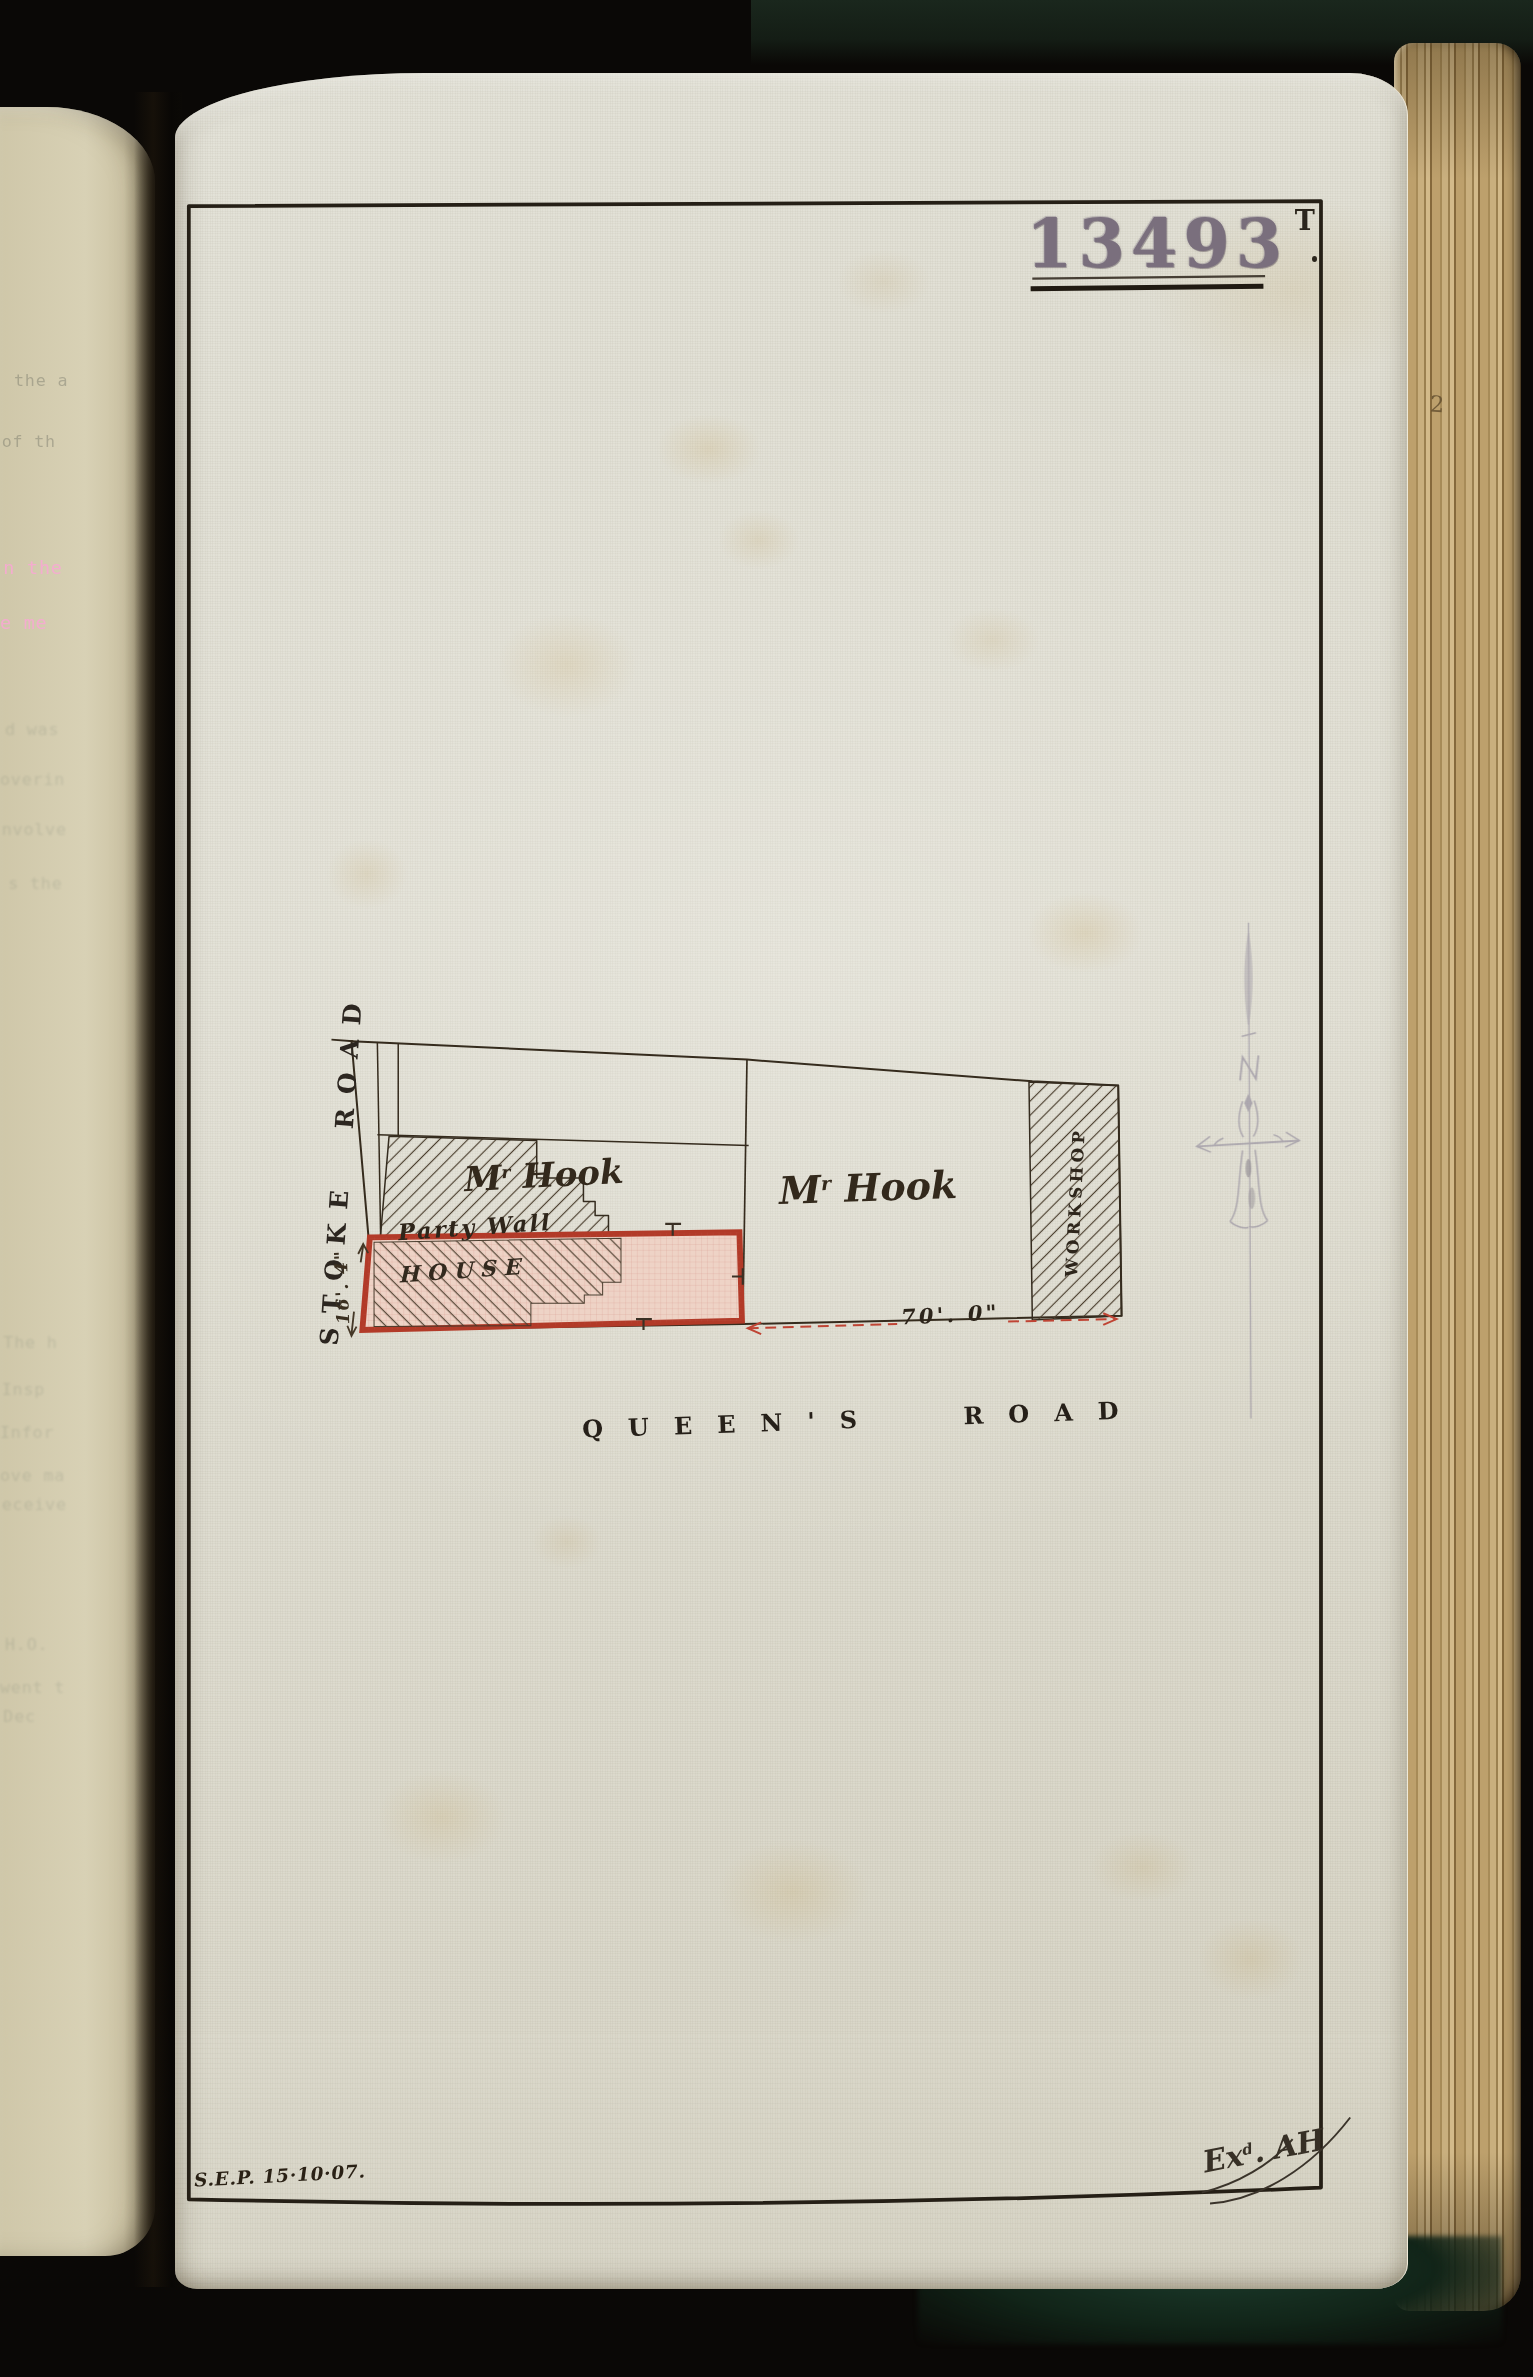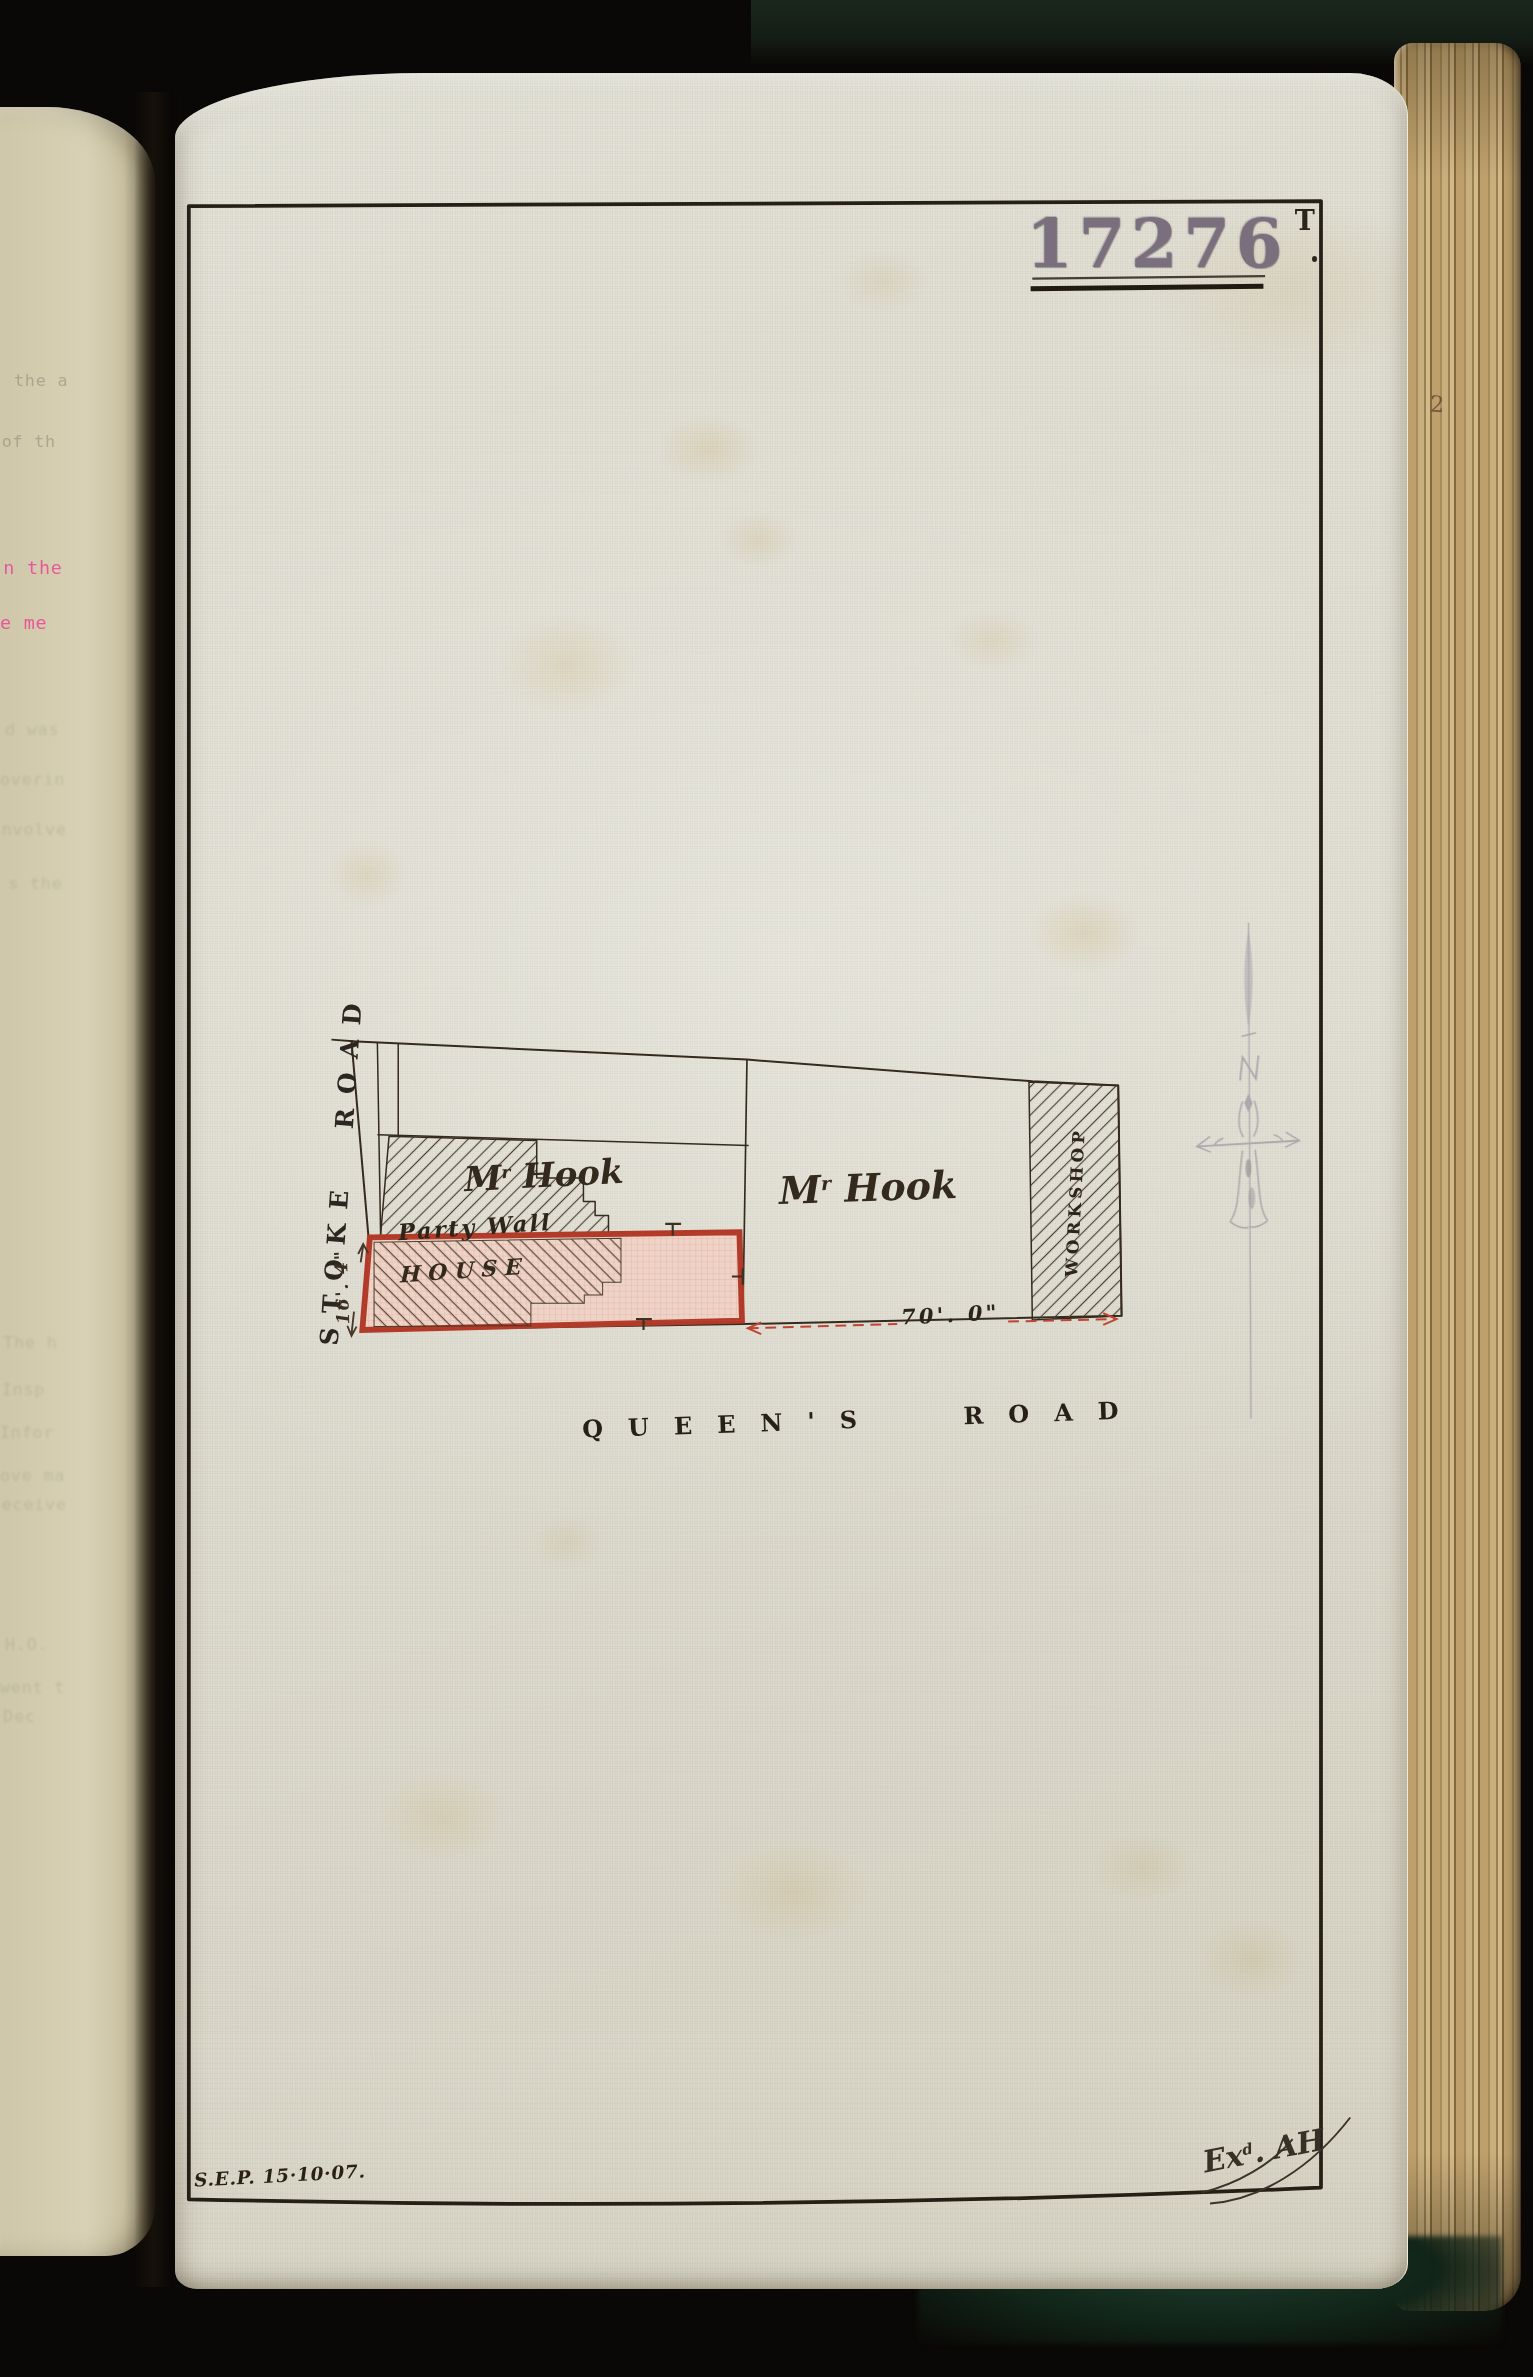--- a/index.html
+++ b/index.html
@@ -48,21 +48,21 @@
       linear-gradient(160deg,#e3e2d8 0%,#dedcd0 55%,#d6d3c4 100%);
     box-shadow:inset 0 13.4px 16.7px -10px rgba(255,255,250,.65),
                inset 18.4px 0 30px -18.4px rgba(60,48,26,.35),
                inset -15px 0 25px -15px rgba(70,56,30,.35),
                inset 0 -20px 28px -16.7px rgba(70,56,30,.40);
     border-right:1.7px solid #efe9d8;}
 
   
   .frag{position:absolute;font-family:"DejaVu Sans Mono",monospace;font-size:16.7px;
         color:#5a675d;opacity:.17;filter:blur(0.9px);letter-spacing:0.8px;white-space:nowrap;}
-  .frag.strong{color:#ec4899;opacity:.88;filter:none;font-size:18.4px;}
+  .frag.strong{color:#f9a8d4;opacity:.88;filter:none;font-size:18.4px;}
   .frag.mid{opacity:.30;filter:blur(0.5px);color:#4c5049;}
 
   
   .stamp{position:absolute;left:1026px;top:204px;font-family:"DejaVu Serif",serif;
     font-weight:700;font-size:67px;letter-spacing:5.8px;color:#7a6f7d;white-space:nowrap;
     text-shadow:0.8px 0.8px 0 rgba(70,58,70,.35),-0.8px -0.8px 0 rgba(140,132,144,.35),0 0 2.5px rgba(122,111,125,.5);}
   .stamp .sup-t{font-size:27px;color:#2b251c;vertical-align:37px;margin-left:6.7px;letter-spacing:0;
     text-shadow:none;font-weight:700;}
   .stamp .t-dot{position:absolute;right:-1.7px;top:52px;width:5px;height:5.8px;background:#2b251c;border-radius:50%;}
 
@@ -198,21 +198,21 @@
       <ellipse cx="1500" cy="1436" rx="4" ry="13" fill="#6f6878" opacity=".5" stroke="none"></ellipse>
     </g>
 
     <g stroke="#3a332a" stroke-width="2.3" fill="none" data-name="signature-flourish">
       <path d="M1440,2628 C1482,2618 1524,2594 1549,2564"></path>
       <path d="M1450,2641 C1510,2637 1572,2598 1618,2538"></path>
     </g>
   </svg>
 
   <div class="stamp" data-name="register-number-stamp">
-    <span data-name="register-number">17276</span><span class="sup-t" data-name="stamp-superscript-t">T</span>
+    <span data-name="register-number">13493</span><span class="sup-t" data-name="stamp-superscript-t">T</span>
     <span class="t-dot" data-name="stamp-t-dot"></span>
   </div>
 
   <div class="edge-num" data-name="page-edge-number">2</div>
 
   <div class="lbl stoke" data-name="road-label-stoke">STOKE ROAD</div>
   <div class="lbl queens" data-name="road-label-queens">QUEEN'S ROAD</div>
 
   <div class="lbl owner-left" data-name="owner-label-left-parcel">
     <span data-name="owner-prefix">M</span><span class="sp" data-name="owner-sup">r</span><span data-name="owner-rest"> Hook</span>

